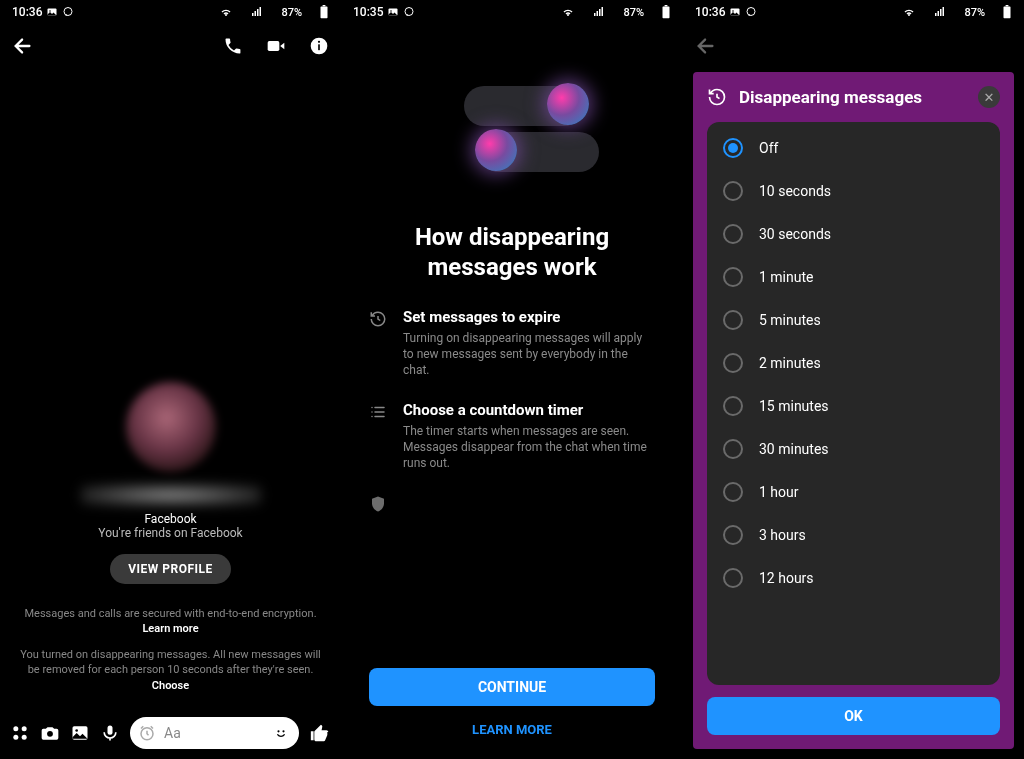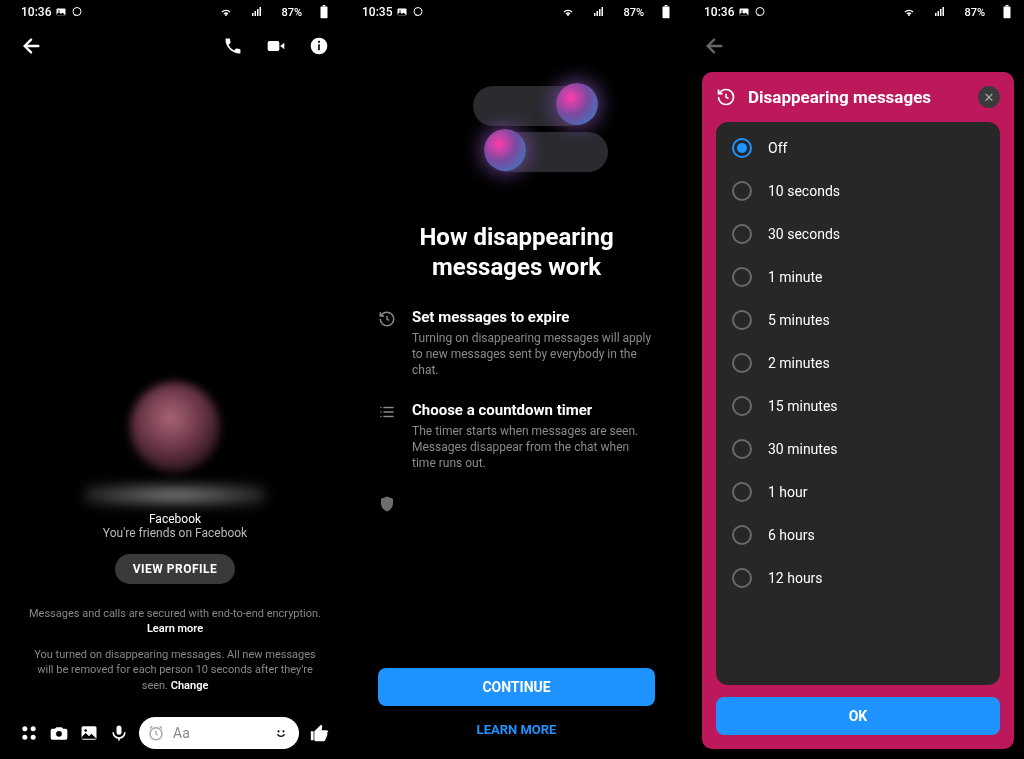--- a/index.html
+++ b/index.html
@@ -1,18 +1,18 @@
 <!DOCTYPE html>
 <html><head>
 <meta charset="utf-8">
 <style>
   * { box-sizing: border-box; margin: 0; padding: 0; }
   html, body { width: 1024px; height: 759px; background: #000; font-family: -apple-system, Roboto, Helvetica, Arial, sans-serif; color: #fff; overflow: hidden; }
   .screens { display: flex; width: 1024px; height: 759px; }
-  .screen { width: 341.33px; height: 759px; background: #000; position: relative; display: flex; flex-direction: column; margin-left: 9px; }
+  .screen { width: 341.33px; height: 759px; background: #000; position: relative; display: flex; flex-direction: column; }
   .screen:nth-child(1) { width: 341px; }
   .screen:nth-child(2) { width: 342px; }
   .screen:nth-child(3) { width: 341px; }
 
   
   .status-bar { height: 24px; display: flex; justify-content: space-between; align-items: center; padding: 0 12px; font-size: 12px; color: #fff; font-weight: 500; }
   .status-left { display: flex; align-items: center; gap: 4px; }
   .status-right { display: flex; align-items: center; gap: 17px; font-size: 11px; }
   .status-icon { display: inline-block; }
 
@@ -49,21 +49,21 @@
   .s2-item .ic { width: 20px; flex: none; color: #888; padding-top: 2px; }
   .s2-item .tx h4 { font-size: 15px; font-weight: 700; margin-bottom: 4px; }
   .s2-item .tx p { font-size: 12px; color: #8a8a8a; line-height: 1.35; }
 
   .s2-buttons { margin-top: auto; padding-bottom: 4px; }
   .btn-primary { background: #1f93ff; color: #fff; font-weight: 700; font-size: 14px; text-align: center; padding: 11px 0; border-radius: 8px; margin-bottom: 10px; }
   .btn-link { color: #1f93ff; font-weight: 700; font-size: 13px; text-align: center; padding: 6px 0; }
 
   
   .s3-top { height: 44px; display: flex; align-items: center; padding: 0 12px; }
-  .s3-sheet { position: absolute; left: 10px; right: 10px; top: 72px; bottom: 10px; background: #be185d; border-radius: 10px; display: flex; flex-direction: column; padding: 14px 14px 14px; }
+  .s3-sheet { position: absolute; left: 10px; right: 10px; top: 72px; bottom: 10px; background: #701a75; border-radius: 4px; display: flex; flex-direction: column; padding: 14px 14px 14px; }
   .s3-header { display: flex; align-items: center; gap: 12px; margin-bottom: 14px; }
   .s3-header .ttl { font-size: 17px; font-weight: 700; flex: 1; }
   .s3-close { width: 22px; height: 22px; border-radius: 50%; background: #3a3a3a; color: #aaa; display: flex; align-items: center; justify-content: center; font-size: 13px; }
   .s3-list { flex: 1; background: #272727; border-radius: 12px; padding: 4px 0; overflow: hidden; }
   .s3-row { display: flex; align-items: center; gap: 16px; padding: 11.5px 16px; font-size: 14px; }
   .radio { width: 20px; height: 20px; border-radius: 50%; border: 2px solid #6a6a6a; flex: none; position: relative; }
   .radio.on { border-color: #1f93ff; }
   .radio.on::after { content: ""; position: absolute; inset: 3px; border-radius: 50%; background: #1f93ff; }
   .s3-ok { background: #1f93ff; color: #fff; font-weight: 700; font-size: 14px; text-align: center; padding: 11px 0; border-radius: 8px; margin-top: 12px; }
 
@@ -147,21 +147,21 @@
     <div class="s1-body">
       <div class="avatar"></div>
       <div class="blur-name"></div>
       <div class="s1-sub1">Facebook</div>
       <div class="s1-sub2">You're friends on Facebook</div>
       <div class="pill-btn">VIEW PROFILE</div>
       <div class="s1-note">
         <span>Messages and calls are secured with end-to-end encryption. </span><span class="lnk">Learn more</span>
       </div>
       <div class="s1-note">
-        <span>You turned on disappearing messages. All new messages will be removed for each person 10 seconds after they're seen. </span><span class="lnk">Change</span>
+        <span>You turned on disappearing messages. All new messages will be removed for each person 10 seconds after they're seen. </span><span class="lnk">Choose</span>
       </div>
     </div>
 
     <div class="s1-input-row">
       <span class="icon-btn">
         <svg width="20" height="20" viewBox="0 0 24 24" fill="#fff">
             <circle cx="7" cy="7" r="3"></circle>
             <circle cx="17" cy="7" r="3"></circle>
             <circle cx="7" cy="17" r="3"></circle>
             <circle cx="17" cy="17" r="3"></circle>
@@ -393,21 +393,21 @@
           <div class="s3-row">
             <div class="radio"></div>
             <span>30 minutes</span>
           </div>
           <div class="s3-row">
             <div class="radio"></div>
             <span>1 hour</span>
           </div>
           <div class="s3-row">
             <div class="radio"></div>
-            <span>6 hours</span>
+            <span>3 hours</span>
           </div>
           <div class="s3-row">
             <div class="radio"></div>
             <span>12 hours</span>
           </div>
         </div>
       <div class="s3-ok">OK</div>
     </div>
   </div>
 

